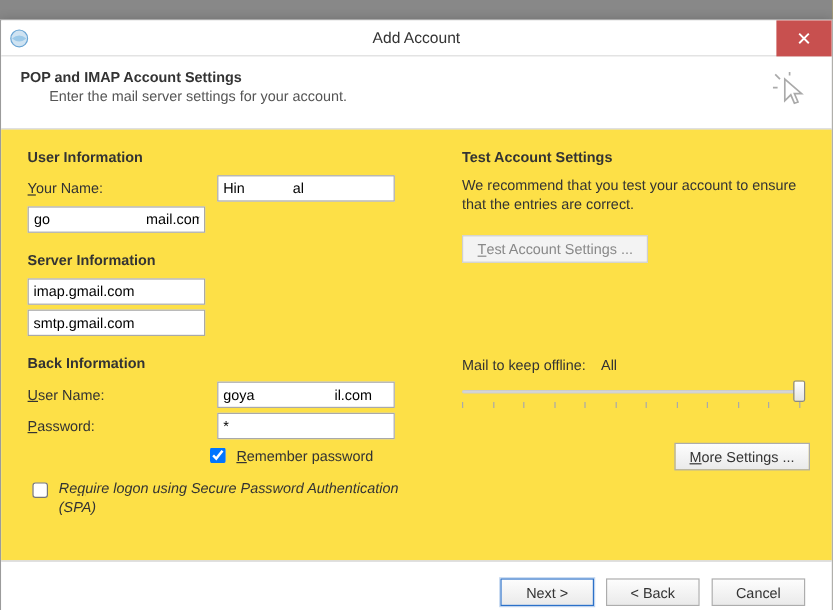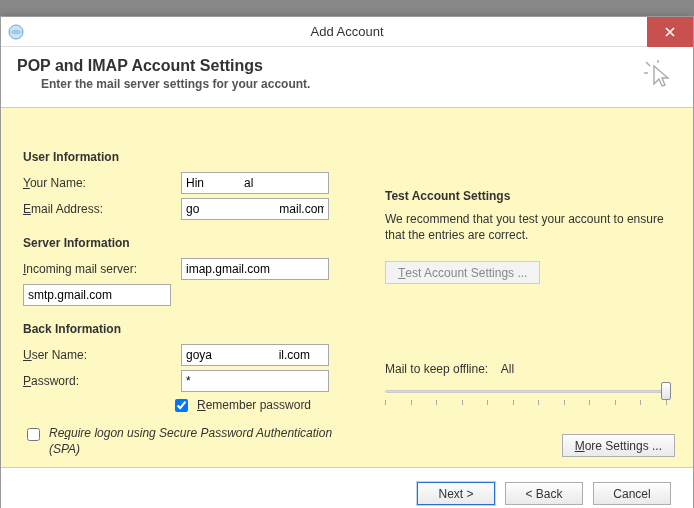--- a/index.html
+++ b/index.html
@@ -61,47 +61,45 @@
     padding: 10px 16px 14px 16px;
     border-bottom: 1px solid #ccc;
     display: flex;
     align-items: flex-start;
     justify-content: space-between;
     background: #fff;
   }
   .header .htext { flex: 1; }
   .header h1 {
     margin: 0 0 2px 0;
-    font-size: 16px;
+    font-size: 12px;
     font-weight: bold;
     color: #333;
   }
   .header p {
     margin: 0;
     padding-left: 24px;
     color: #555;
     font-size: 12px;
-    font-weight: bold;
   }
   .header .hicon {
     width: 34px;
     height: 34px;
     display: flex;
     align-items: center;
     justify-content: center;
     color: #999;
     margin-top: 2px;
   }
   .content {
     flex: 1;
     display: flex;
     padding: 16px 18px 10px 22px;
     gap: 10px;
-    background: #fef9c3;
-    align-items: flex-end;
+    background: #fde047;
   }
   .col-left { width: 340px; }
   .col-right { flex: 1; padding-left: 12px; }
   .section-title {
     font-weight: bold;
     margin: 0 0 8px 0;
     font-size: 12px;
   }
   .form-row {
     display: flex;
@@ -281,29 +279,27 @@
   <div class="content">
 
     <div class="col-left">
       <div class="section-title">User Information</div>
 
       <div class="form-row">
         <label><span class="underline-accesskey">Y</span>our Name:</label>
         <input type="text" value="Hin            al" style="">
       </div>
       <div class="form-row">
-        <label><span class="underline-accesskey">E</span>mail Address:</label>
         <input type="text" value="go                        mail.com" style="">
       </div>
 
       <div class="spacer"></div>
       <div class="section-title">Server Information</div>
 
       <div class="form-row">
-        <label><span class="underline-accesskey">I</span>ncoming mail server:</label>
         <input type="text" value="imap.gmail.com" style="">
       </div>
       <div class="form-row">
         <input type="text" value="smtp.gmail.com" style="">
       </div>
 
       <div class="spacer"></div>
       <div class="section-title">Back Information</div>
 
       <div class="form-row">

